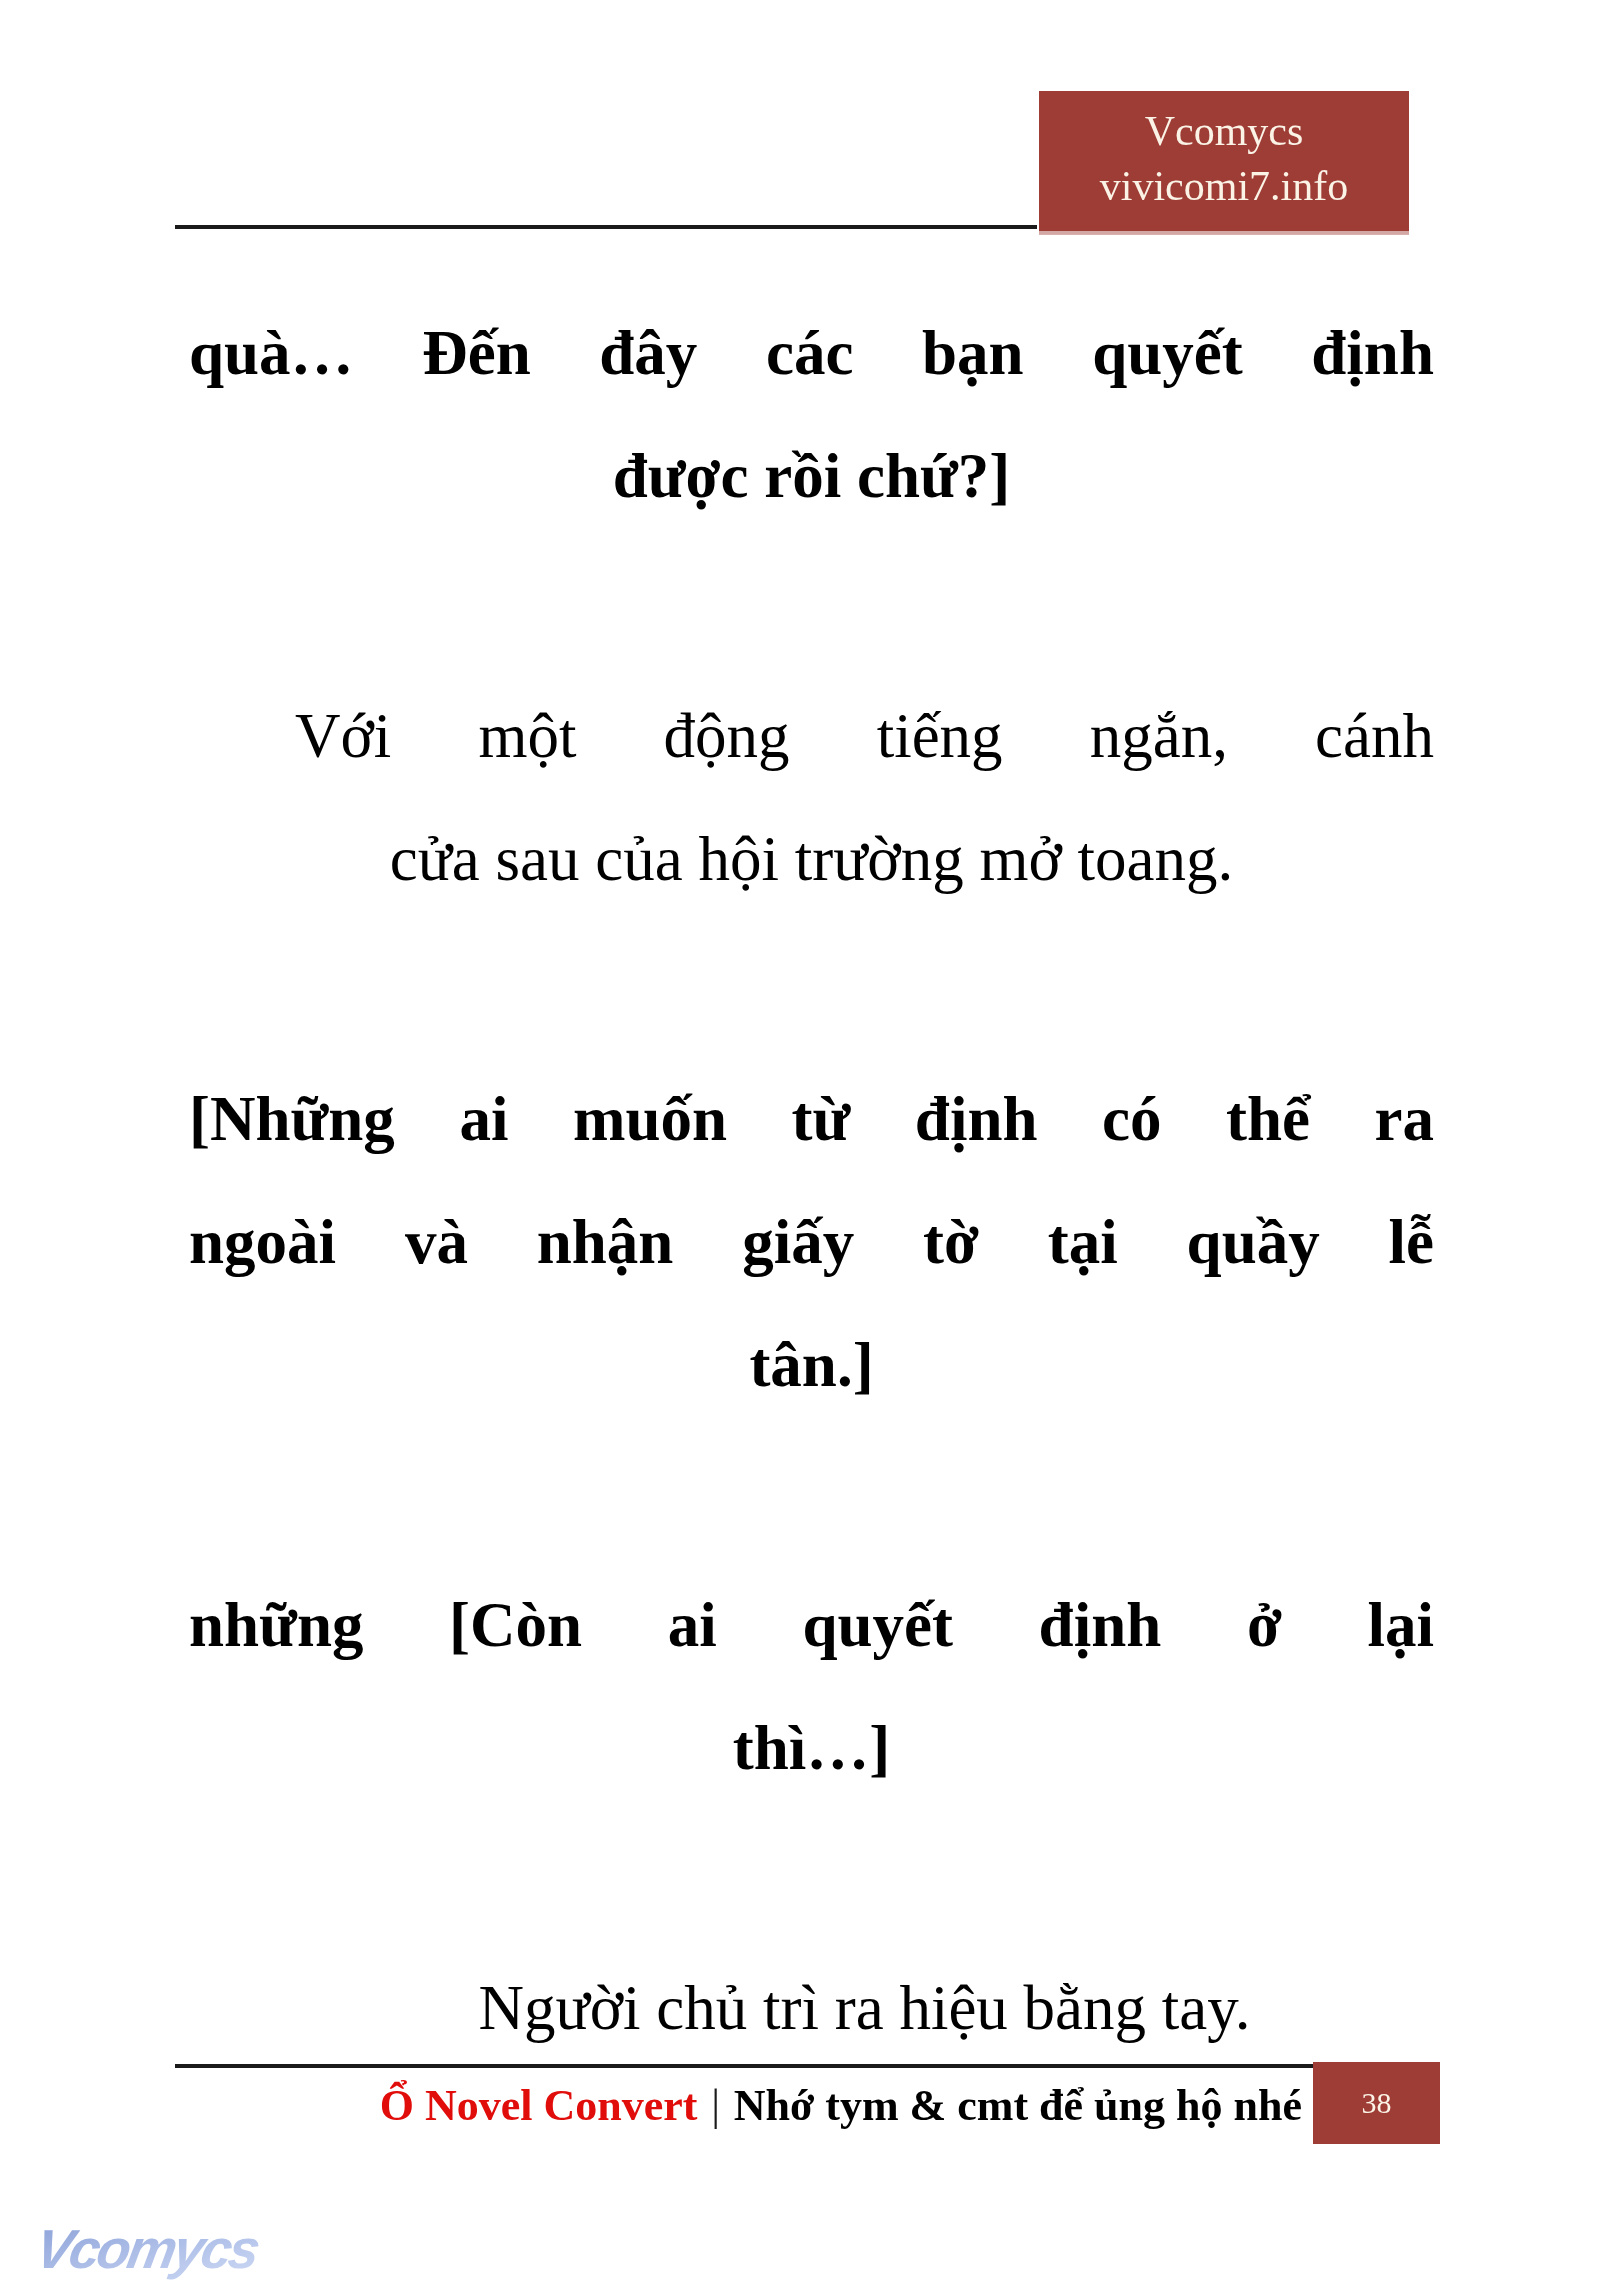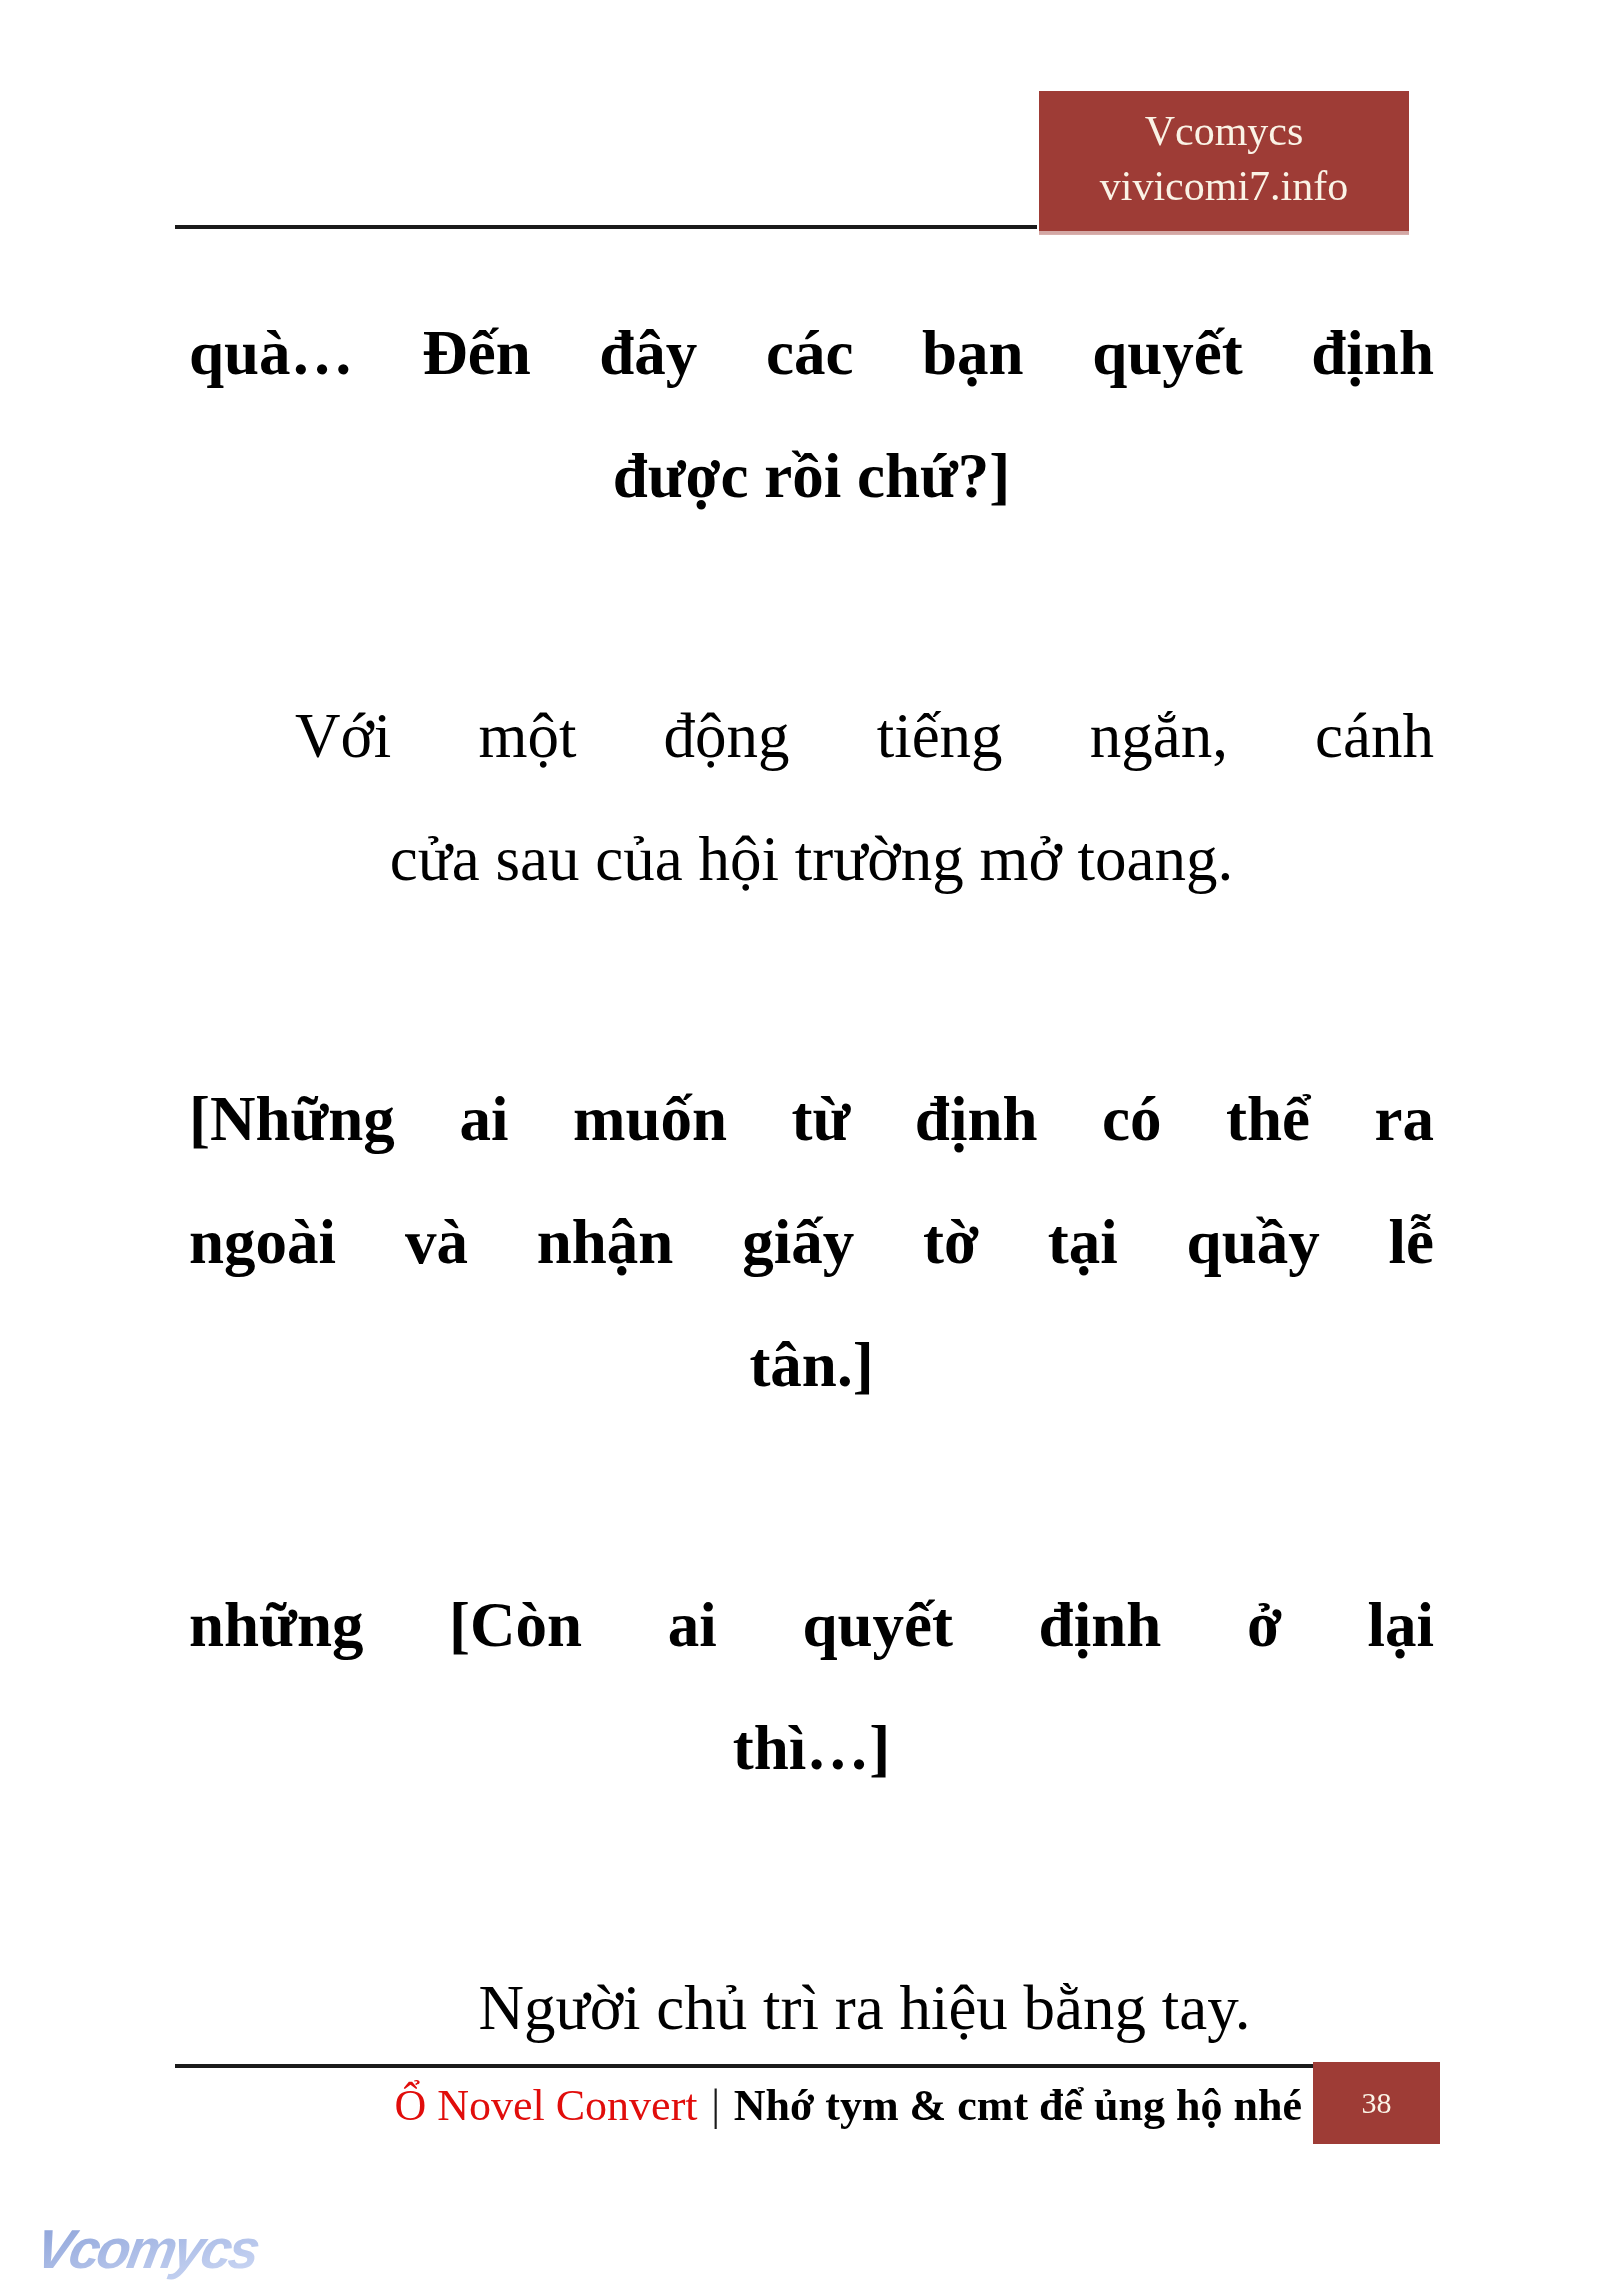--- a/index.html
+++ b/index.html
@@ -49,21 +49,21 @@
   .footer-rule{
     position:absolute;top:2064px;left:175px;width:1265px;height:3.9px;
     background:#1a1a1a;
   }
   .footer-text{
     position:absolute;top:2076px;left:175px;width:1127px;
     text-align:right;
     font-size:44px;line-height:59px;
     white-space:nowrap;
   }
-  .footer-brand{font-weight:normal;color:#e10d0b;}
+  .footer-brand{font-weight:bold;color:#e10d0b;}
   .footer-sep{color:#1a1a1a;padding:0 13.7px;font-weight:normal;}
   .footer-note{color:#000000;font-weight:bold;}
   .page-badge{
     position:absolute;top:2062px;left:1313px;width:127px;height:82px;
     background:#9e3c36;
     color:#faf3e6;
     font-size:30px;line-height:82px;
     text-align:center;
   }
   

